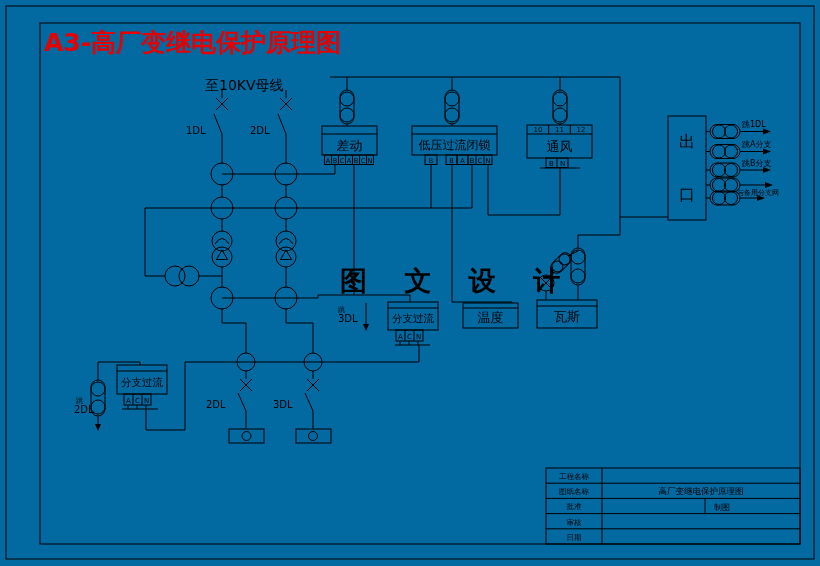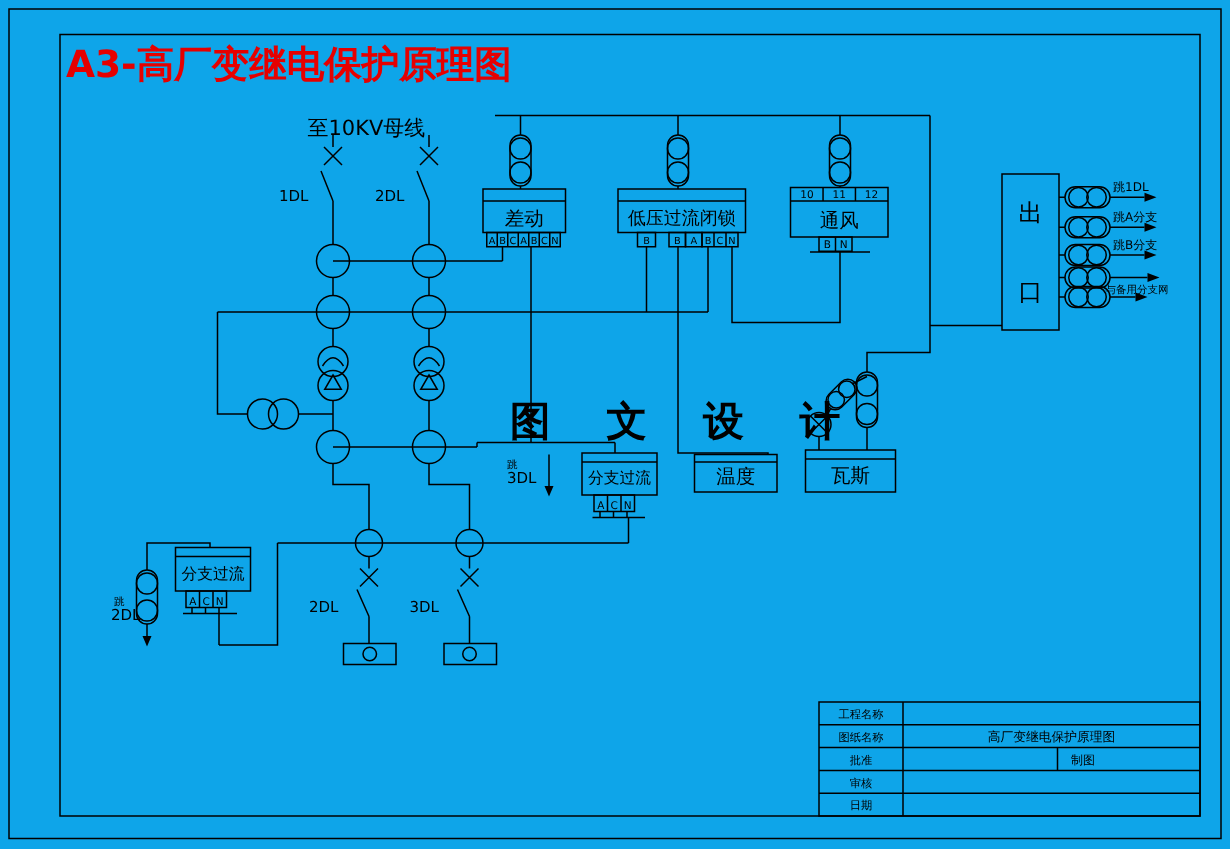--- a/index.html
+++ b/index.html
@@ -1,16 +1,16 @@
 <!DOCTYPE html>
 <html><head>
 <meta charset="utf-8">
 <style>
   html,body{margin:0;padding:0;background:#fff;}
-  .page{position:relative;width:820px;height:566px;background:#0ea5e9;font-family:"DejaVu Sans",sans-serif;}
+  .page{position:relative;width:820px;height:566px;background:#0369a1;font-family:"DejaVu Sans",sans-serif;}
   svg{position:absolute;left:0;top:0;}
   svg text{font-family:"DejaVu Sans",sans-serif;fill:#000;}
   .ln{stroke:#000;stroke-width:1;fill:none;}
   .fillb{fill:#000;stroke:none;}
   .title-red{fill:#e60000;font-weight:bold;}
   .wm{font-weight:bold;letter-spacing:14px;}
 </style>
 </head>
 <body>
 

